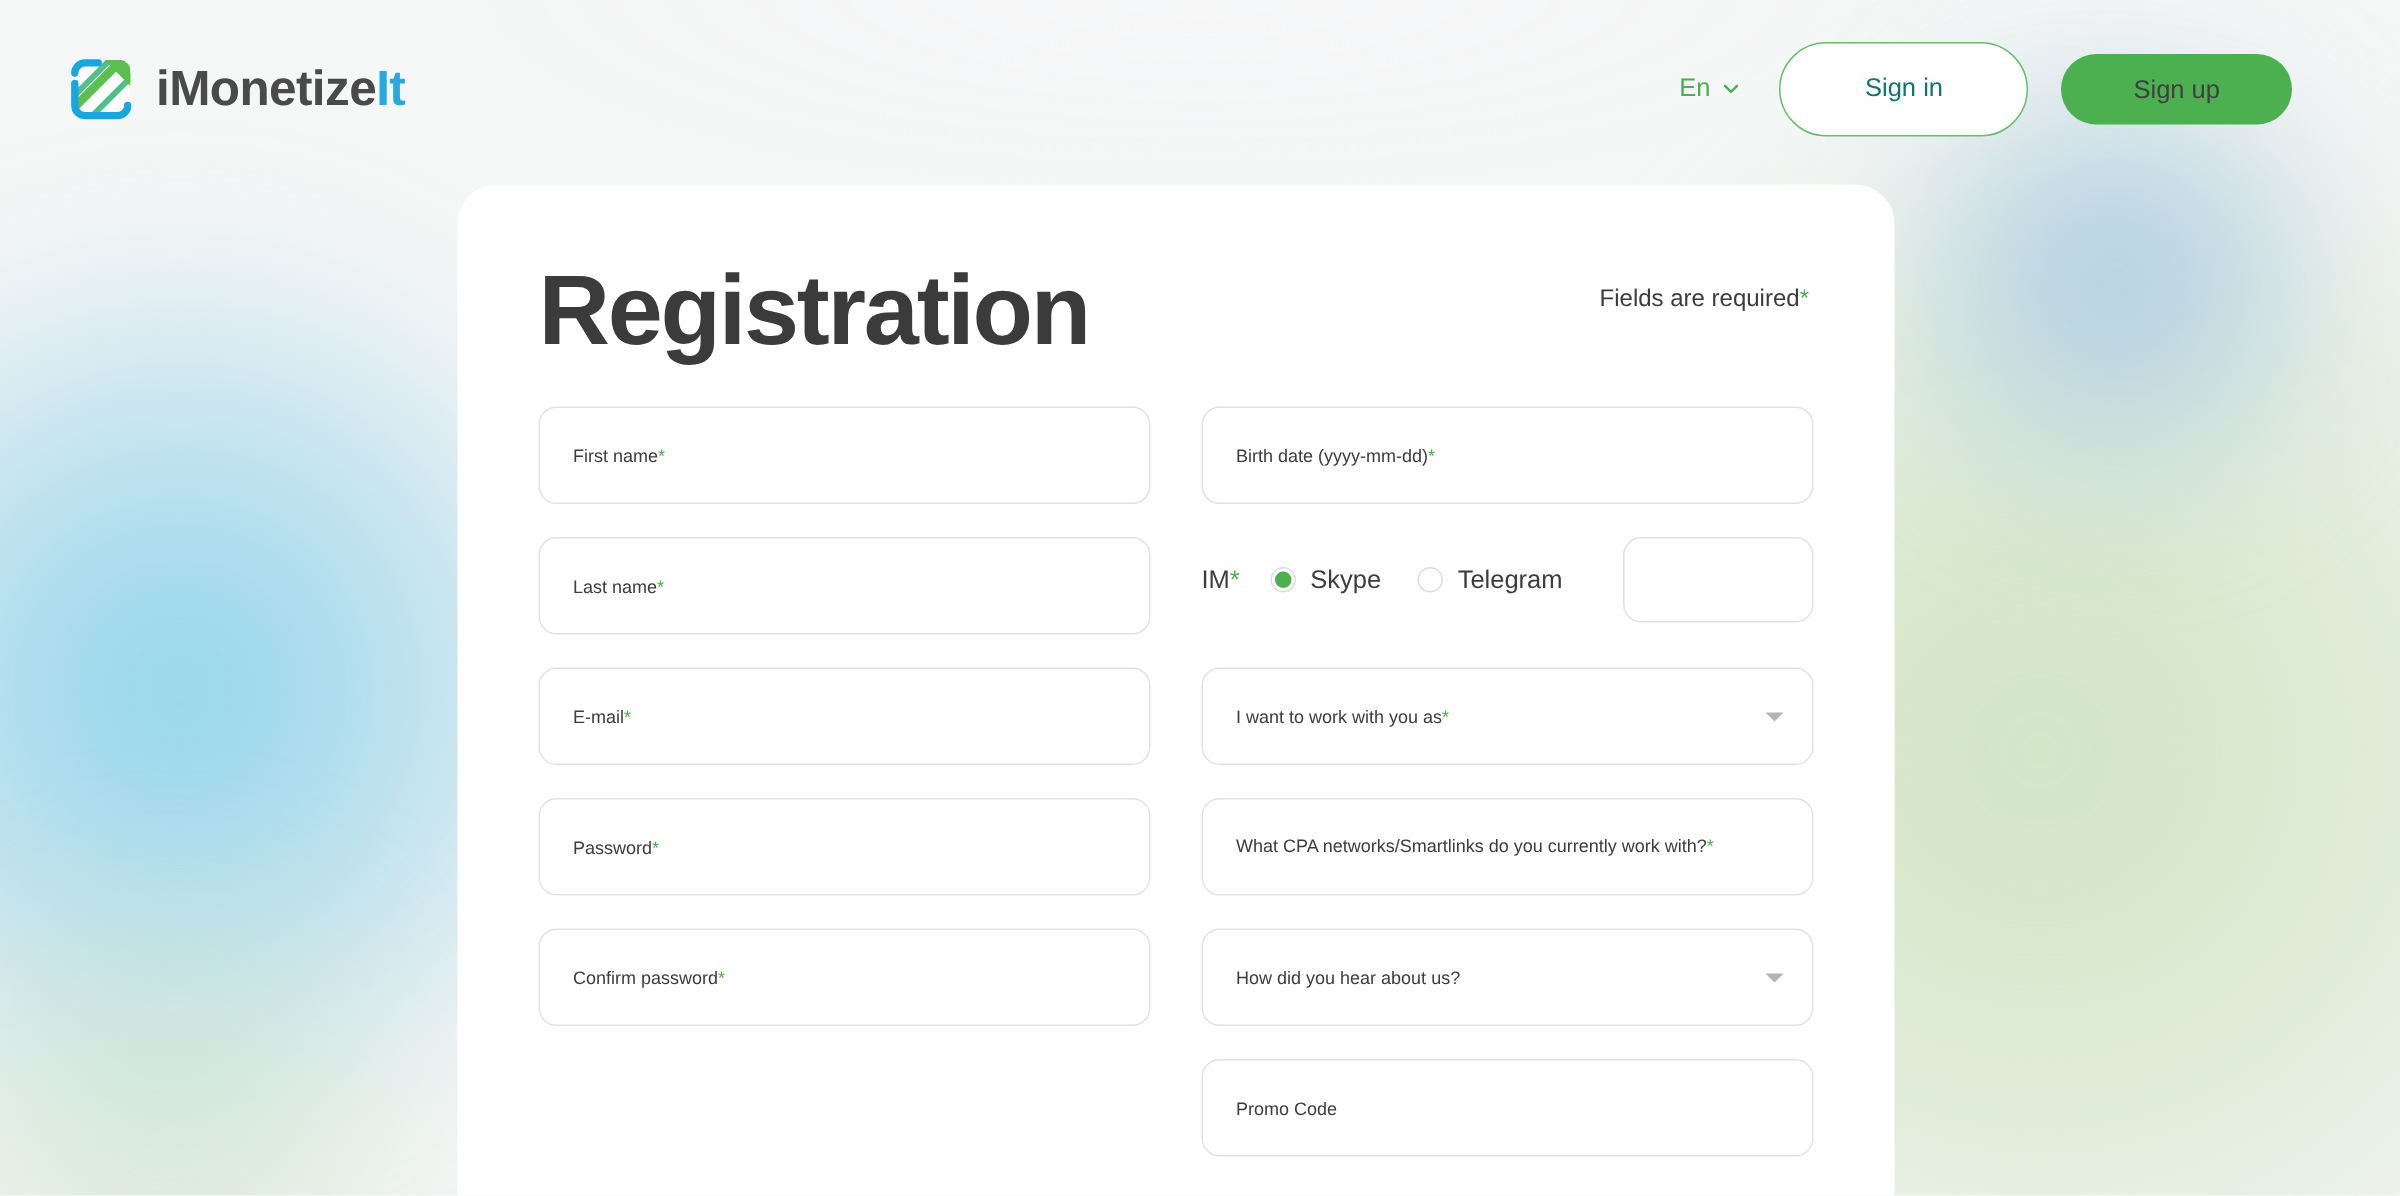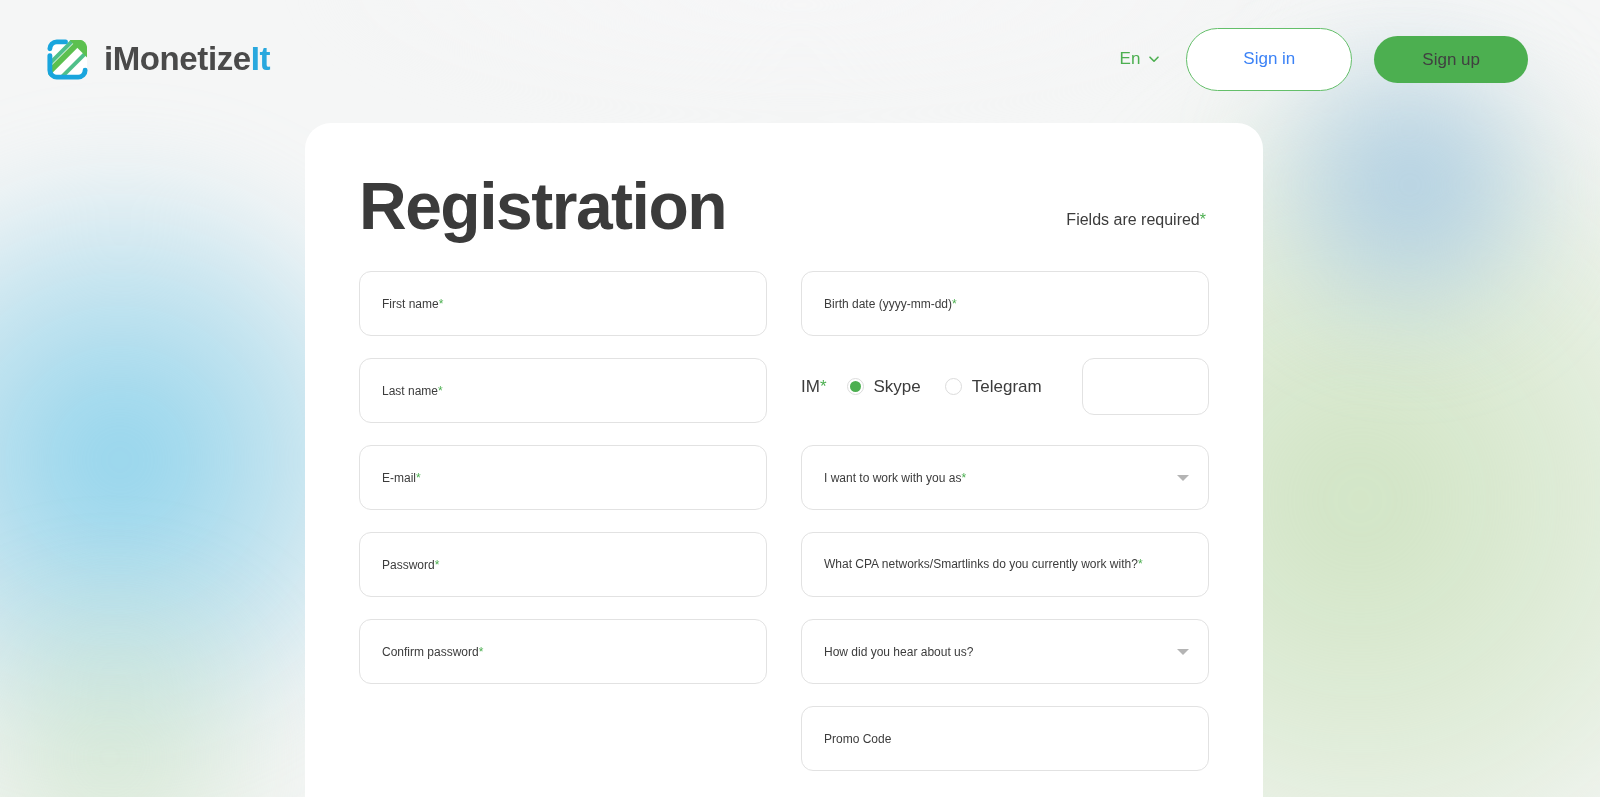--- a/index.html
+++ b/index.html
@@ -115,21 +115,21 @@
   .btn {
     border-radius: 999px;
     font-size: 17px;
     cursor: pointer;
     border: none;
     font-family: inherit;
     white-space: nowrap;
   }
   .btn-signin {
     background: #ffffff;
-    color: #3b82f6;
+    color: #0f766e;
     border: 1.5px solid #64bf6a;
     padding: 0 56px;
     height: 63px;
     line-height: 44px;
   }
   .btn-signup {
     background: #4caf50;
     color: #404040;
     padding: 0 48px;
     height: 47px;
@@ -144,21 +144,21 @@
     width: 958px;
     min-height: 700px;
     background: #ffffff;
     border-radius: 26px 26px 0 0;
     z-index: 2;
     padding: 48px 54px 0 54px;
   }
 
   .card-head {
     display: flex;
-    align-items: flex-end;
+    align-items: center;
     justify-content: space-between;
     padding-right: 3px;
     margin-bottom: 29px;
   }
 
   .page-title {
     font-size: 66px;
     font-weight: bold;
     color: #3b3b3b;
     letter-spacing: -1.5px;

